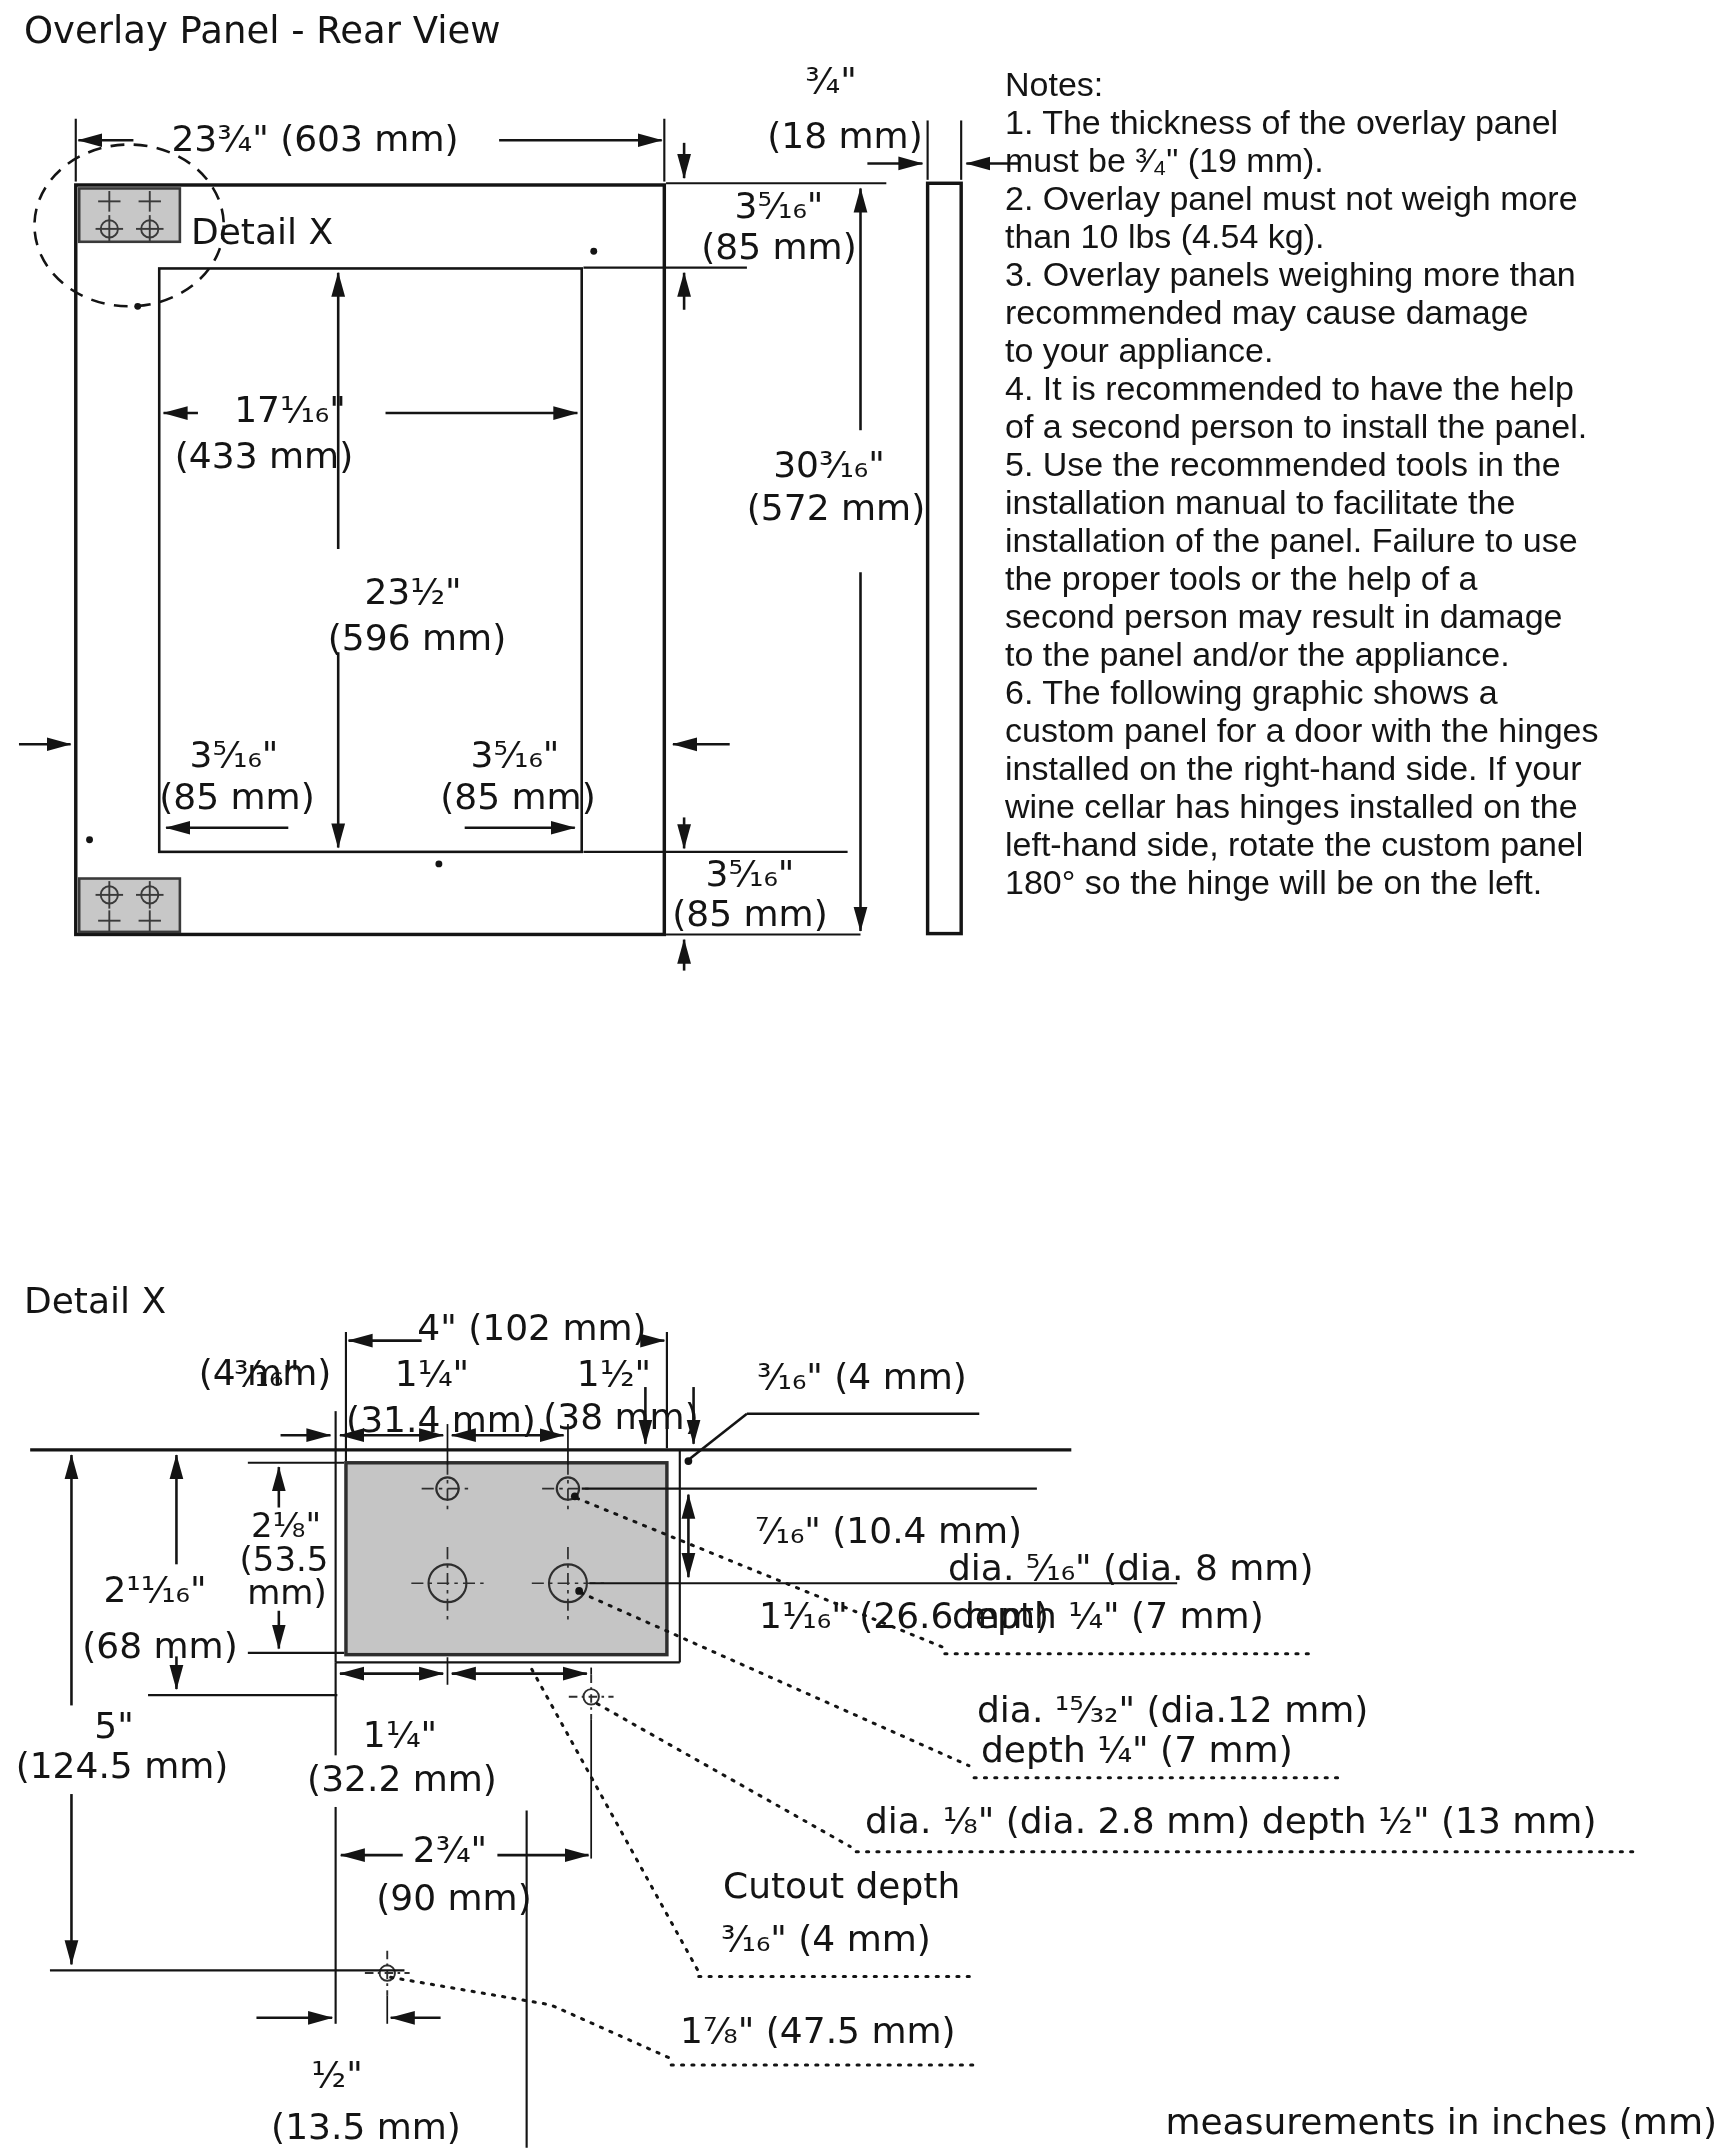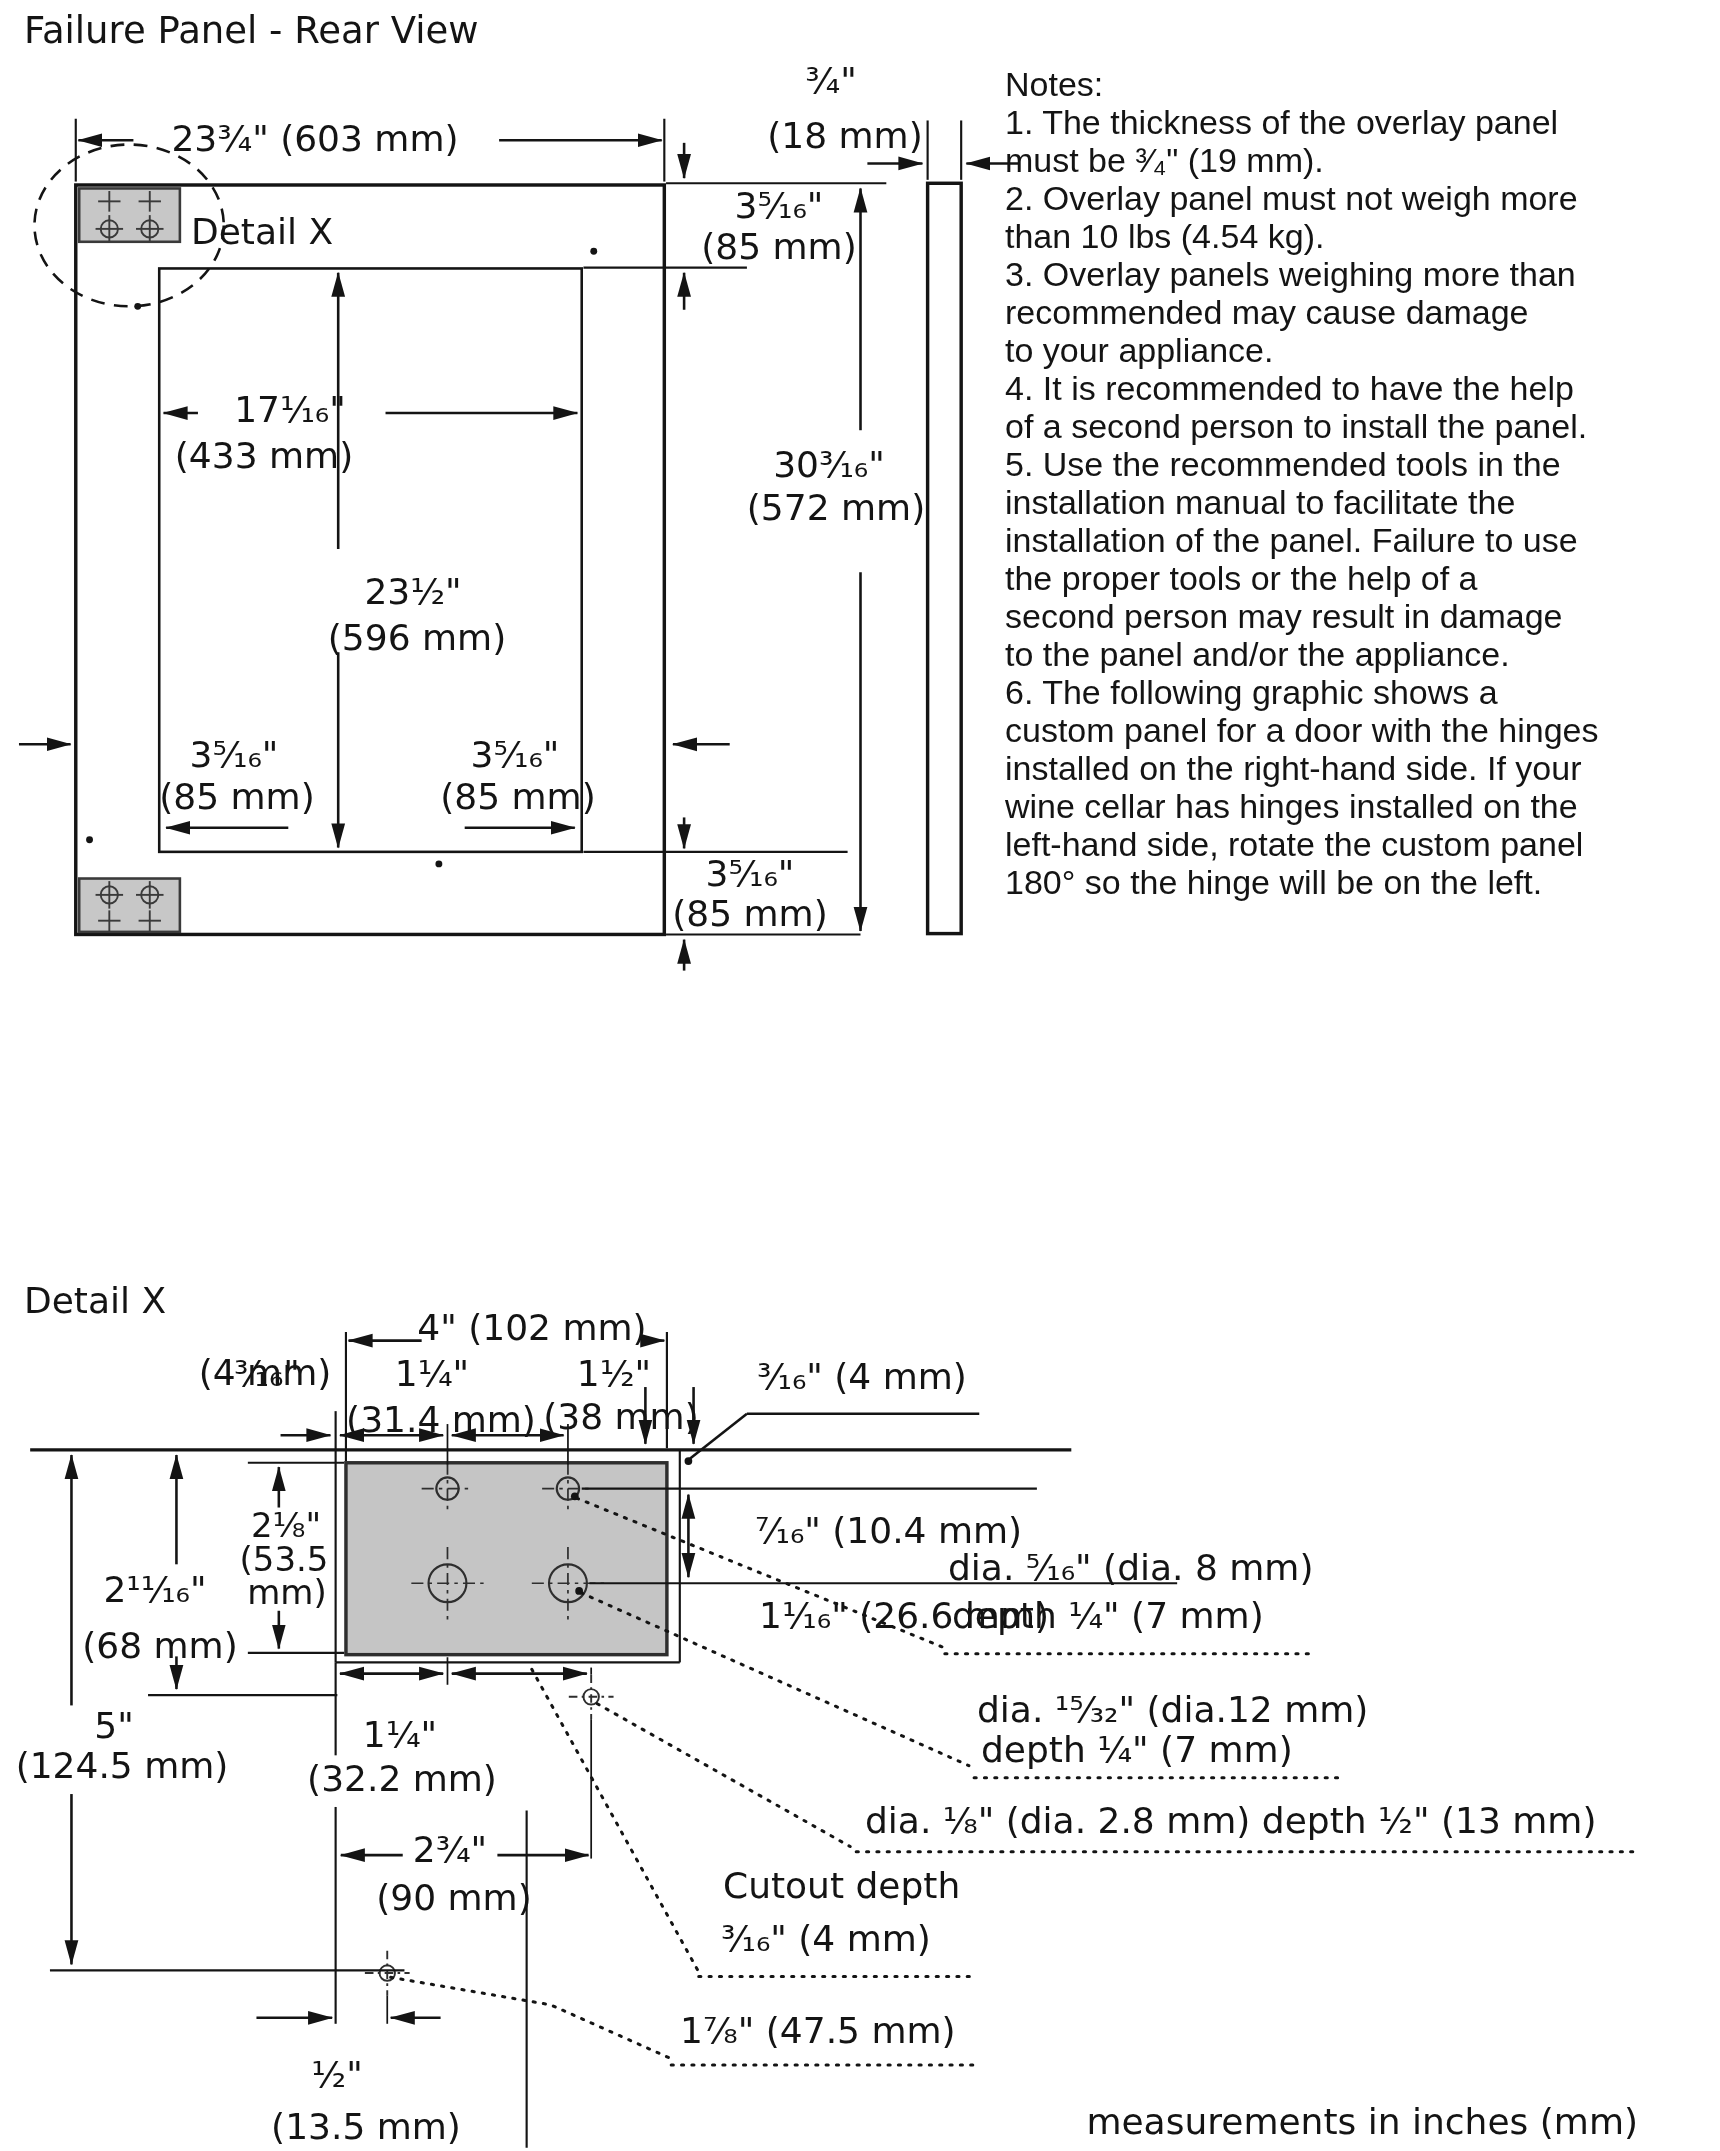--- a/index.html
+++ b/index.html
@@ -214,21 +214,21 @@
       <polyline points="454,2298 640,2330 781,2393"></polyline>
       <line x1="618" y1="1940" x2="811" y2="2290"></line>
       <line x1="1098" y1="1922" x2="1522" y2="1922"></line>
       <line x1="1132" y1="2066" x2="1560" y2="2066"></line>
       <line x1="995" y1="2152" x2="1905" y2="2152"></line>
       <line x1="812" y1="2297" x2="1128" y2="2297"></line>
       <line x1="780" y1="2400" x2="1132" y2="2400"></line>
     </g>
   </svg>
 
-  <div class="lbl title" style="left:24px;top:12px">Failure Panel - Rear View</div>
+  <div class="lbl title" style="left:24px;top:12px">Overlay Panel - Rear View</div>
 
   <div class="lbl c" style="left:315px;top:139px">23³⁄₄" (603 mm)</div>
   <div class="lbl l" style="left:191px;top:232px">Detail X</div>
 
   <div class="lbl c" style="left:831px;top:81px">³⁄₄"</div>
   <div class="lbl c" style="left:845px;top:136px">(18 mm)</div>
 
   <div class="lbl c" style="left:779px;top:206px">3⁵⁄₁₆"</div>
   <div class="lbl c" style="left:779px;top:247px">(85 mm)</div>
 
@@ -306,15 +306,15 @@
 
   <div class="lbl l" style="left:948px;top:1568px">dia. ⁵⁄₁₆" (dia. 8 mm)</div>
   <div class="lbl l" style="left:952px;top:1616px">depth ¹⁄₄" (7 mm)</div>
   <div class="lbl l" style="left:977px;top:1710px">dia. ¹⁵⁄₃₂" (dia.12 mm)</div>
   <div class="lbl l" style="left:981px;top:1750px">depth ¹⁄₄" (7 mm)</div>
   <div class="lbl l" style="left:865px;top:1821px">dia. ¹⁄₈" (dia. 2.8 mm) depth ¹⁄₂" (13 mm)</div>
   <div class="lbl l" style="left:723px;top:1886px">Cutout depth</div>
   <div class="lbl l" style="left:721px;top:1939px">³⁄₁₆" (4 mm)</div>
   <div class="lbl l" style="left:680px;top:2031px">1⁷⁄₈" (47.5 mm)</div>
 
-  <div class="lbl r" style="left:1638px;top:2122px">measurements in inches (mm)</div>
+  <div class="lbl r" style="left:1717px;top:2122px">measurements in inches (mm)</div>
 </div>
 
 
 </body></html>

